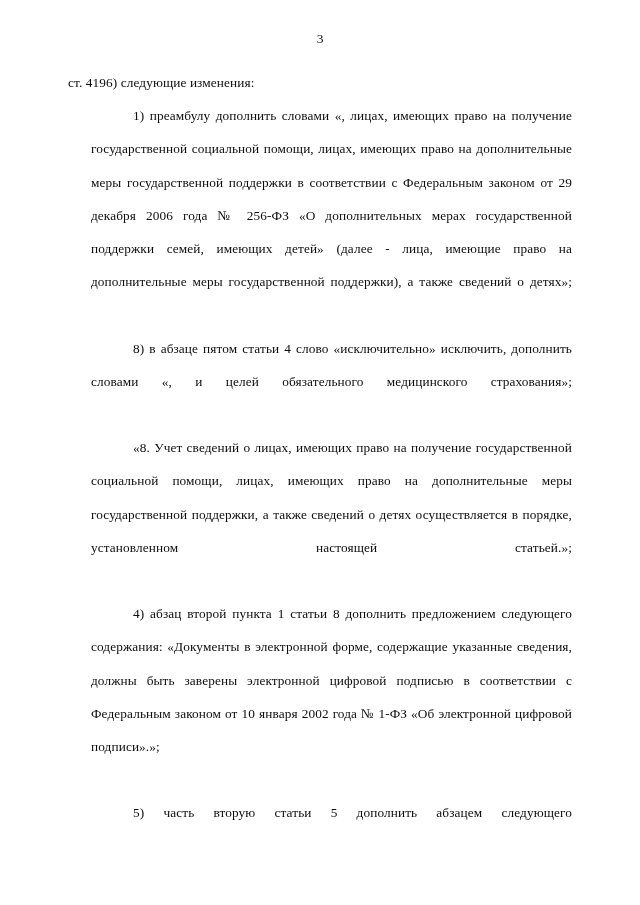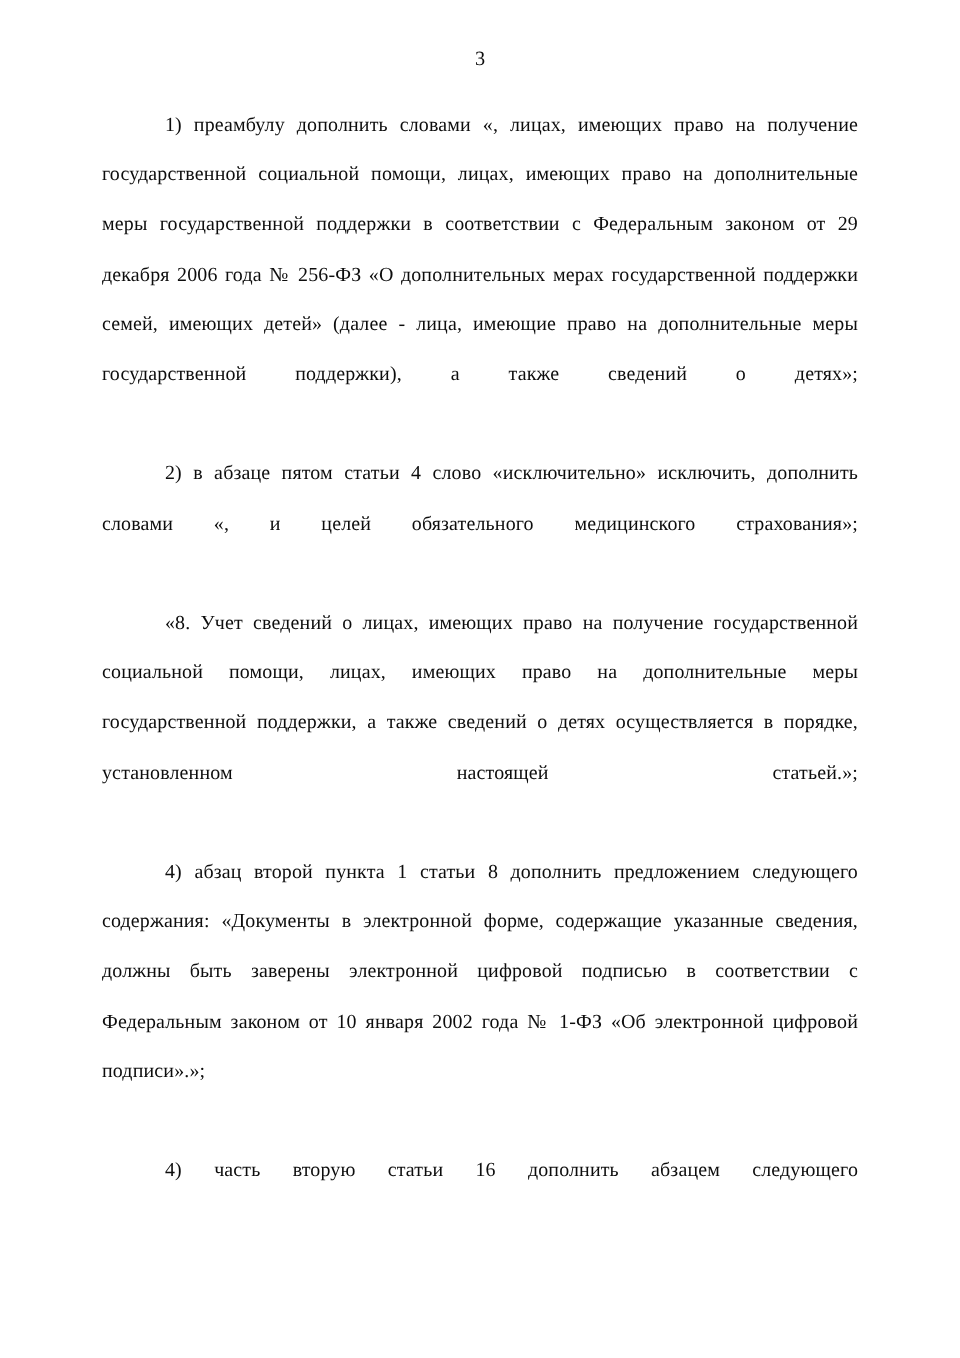--- a/index.html
+++ b/index.html
@@ -44,52 +44,56 @@
     text-justify: inter-word;
     letter-spacing: 0.1px;
   }
   p.indent {
     text-indent: 42px;
   }
   
   .stretch {
     display: block;
     text-align: justify;
+    margin-left: 23px;
   }
   .stretch:after {
     content: "";
     display: inline-block;
     width: 100%;
   }
 </style>
 </head>
 <body>
 
 <div class="page">
 
   <div class="page-number">3</div>
 
   <div class="body-text">
 
+    <p>
+      <span>ст. 4196) следующие изменения:</span>
+    </p>
 
     <p class="indent">
       <span class="stretch">1) преамбулу дополнить словами «, лицах, имеющих право на получение государственной социальной помощи, лицах, имеющих право на дополнительные меры государственной поддержки в соответствии с Федеральным законом от 29 декабря 2006 года № 256-ФЗ «О дополнительных мерах государственной поддержки семей, имеющих детей» (далее - лица, имеющие право на дополнительные меры государственной поддержки), а также сведений о детях»;</span>
     </p>
 
     <p class="indent">
-      <span class="stretch">2) в абзаце пятом статьи 4 слово «исключительно» исключить, дополнить словами «, и целей обязательного медицинского страхования»;</span>
+      <span class="stretch">8) в абзаце пятом статьи 4 слово «исключительно» исключить, дополнить словами «, и целей обязательного медицинского страхования»;</span>
     </p>
 
 
     <p class="indent">
       <span class="stretch">«8. Учет сведений о лицах, имеющих право на получение государственной социальной помощи, лицах, имеющих право на дополнительные меры государственной поддержки, а также сведений о детях осуществляется в порядке, установленном настоящей статьей.»;</span>
     </p>
 
     <p class="indent">
       <span class="stretch">4) абзац второй пункта 1 статьи 8 дополнить предложением следующего содержания: «Документы в электронной форме, содержащие указанные сведения, должны быть заверены электронной цифровой подписью в соответствии с Федеральным законом от 10 января 2002 года № 1-ФЗ «Об электронной цифровой подписи».»;</span>
     </p>
 
     <p class="indent">
-      <span class="stretch">4) часть вторую статьи 16 дополнить абзацем следующего</span>
+      <span class="stretch">5) часть вторую статьи 5 дополнить абзацем следующего</span>
     </p>
 
   </div>
 </div>
 
 </body></html>

